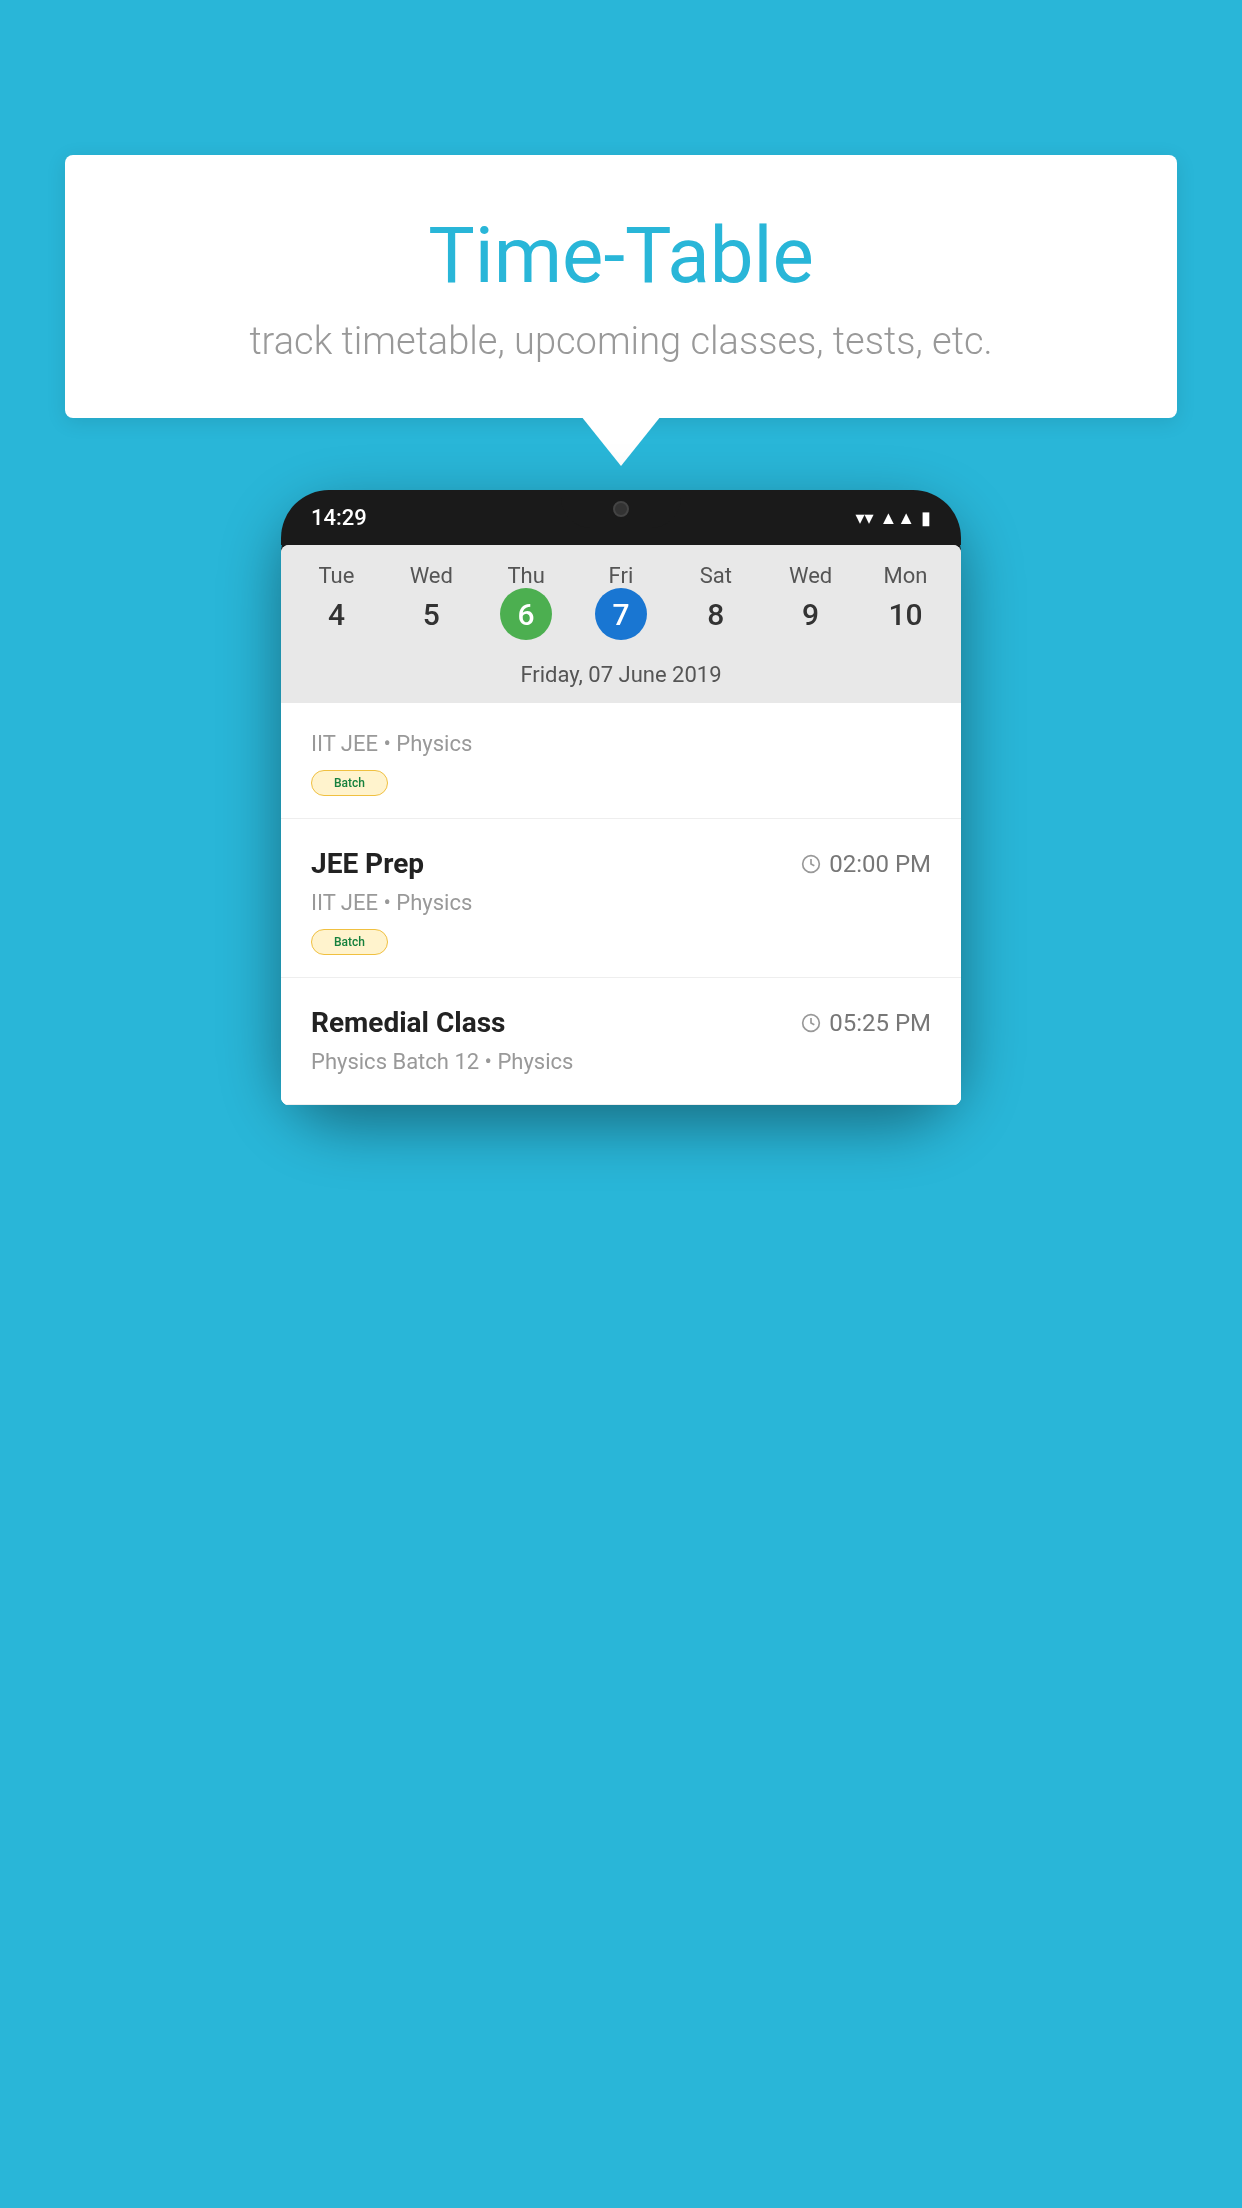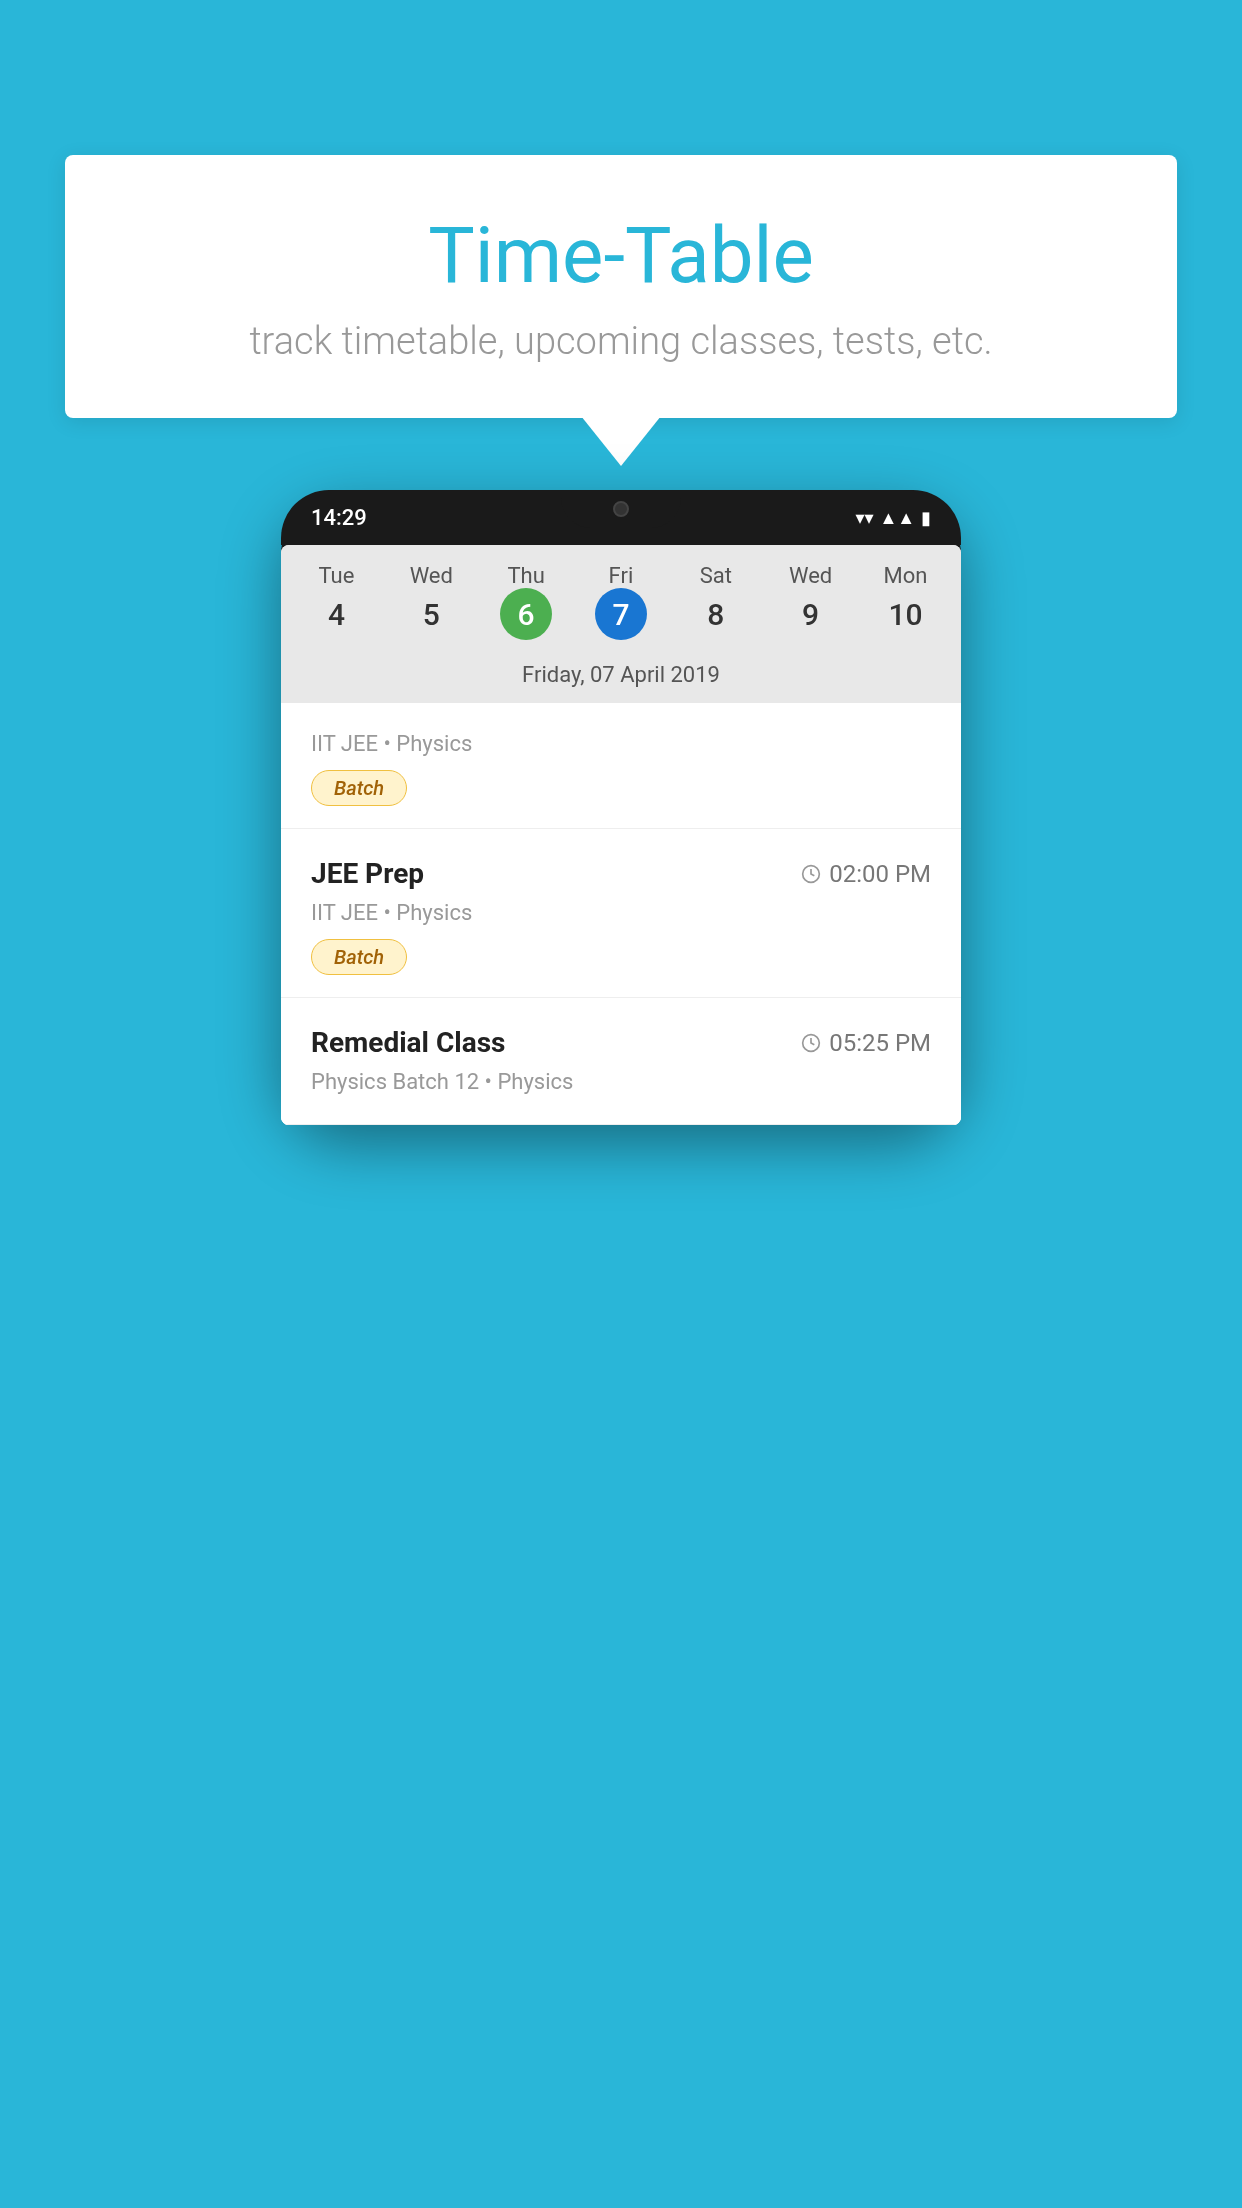--- a/index.html
+++ b/index.html
@@ -258,27 +258,26 @@
 
     .item-subtitle {
       font-size: 22px;
       color: #999;
       margin-bottom: 14px;
     }
 
     .batch-tag {
       display: inline-block;
       background: #FFF3CD;
-      color: #a16207;
+      color: #15803d;
       border: 1.5px solid #F0C040;
       border-radius: 30px;
       padding: 5px 22px;
-      font-size: 20px;
+      font-size: 12px;
       font-weight: 500;
-      font-style: italic;
     }
 
     
     .schedule-item.partial {
       padding-bottom: 16px;
     }
   </style>
 </head>
 <body>
 
@@ -332,21 +331,21 @@
             </div>
             <div class="day-col">
               <div class="day-name">Wed</div>
               <div class="day-num">9</div>
             </div>
             <div class="day-col">
               <div class="day-name">Mon</div>
               <div class="day-num">10</div>
             </div>
           </div>
-        <div class="selected-date-label">Friday, 07 April 2019</div>
+        <div class="selected-date-label">Friday, 07 June 2019</div>
       </div>
 
       <div class="schedule-list">
 
       <div class="schedule-item"><div class="item-subtitle">IIT JEE • Physics</div><div class="batch-tag">Batch</div></div>
           <div class="schedule-item"><div class="item-top-row">
               <div class="item-title">JEE Prep</div>
               <div class="item-time"><svg width="20" height="20" viewBox="0 0 24 24" fill="none" stroke="#999" stroke-width="2">
                   <circle cx="12" cy="12" r="10"></circle>
                   <polyline points="12 6 12 12 16 14"></polyline>

